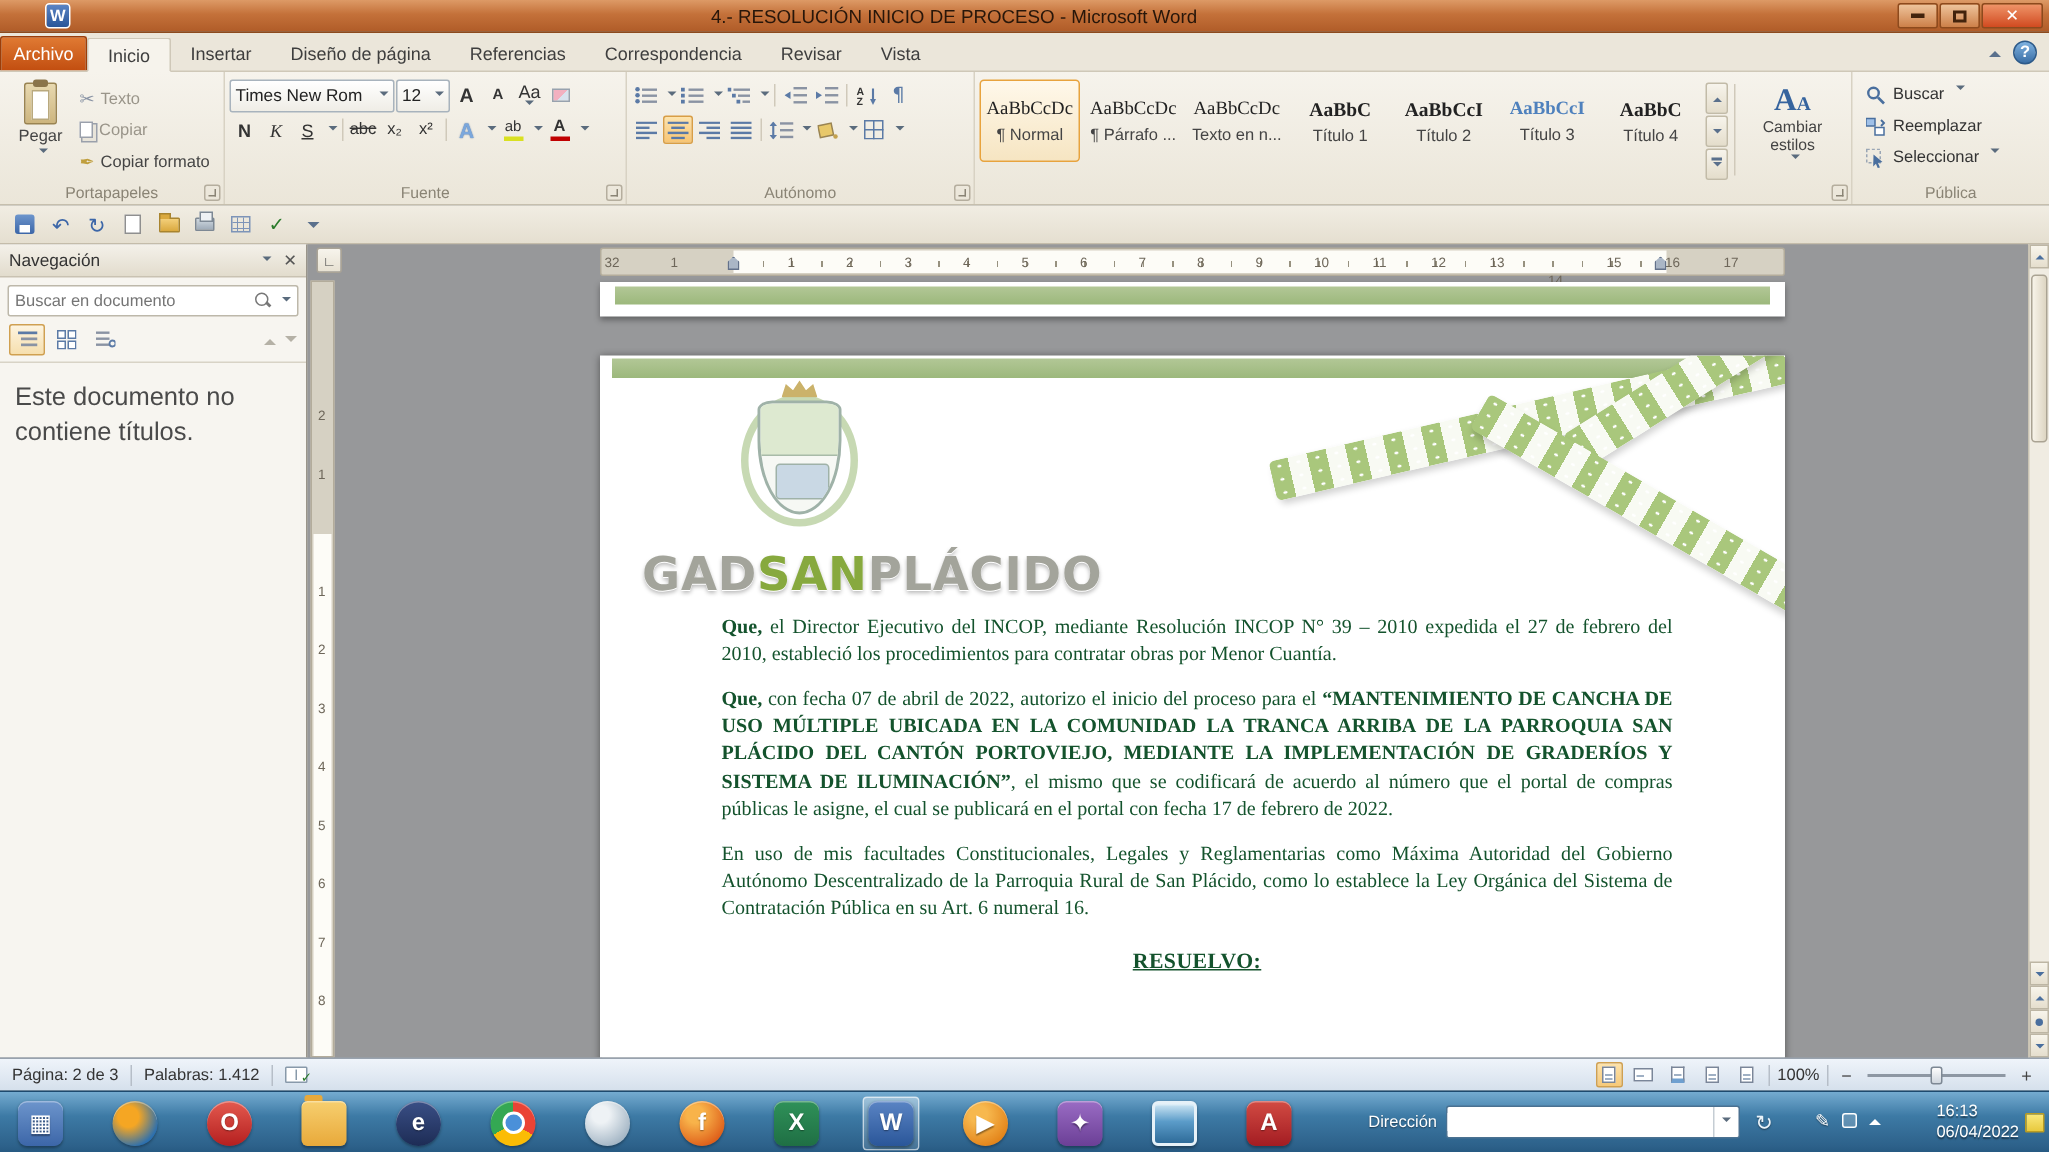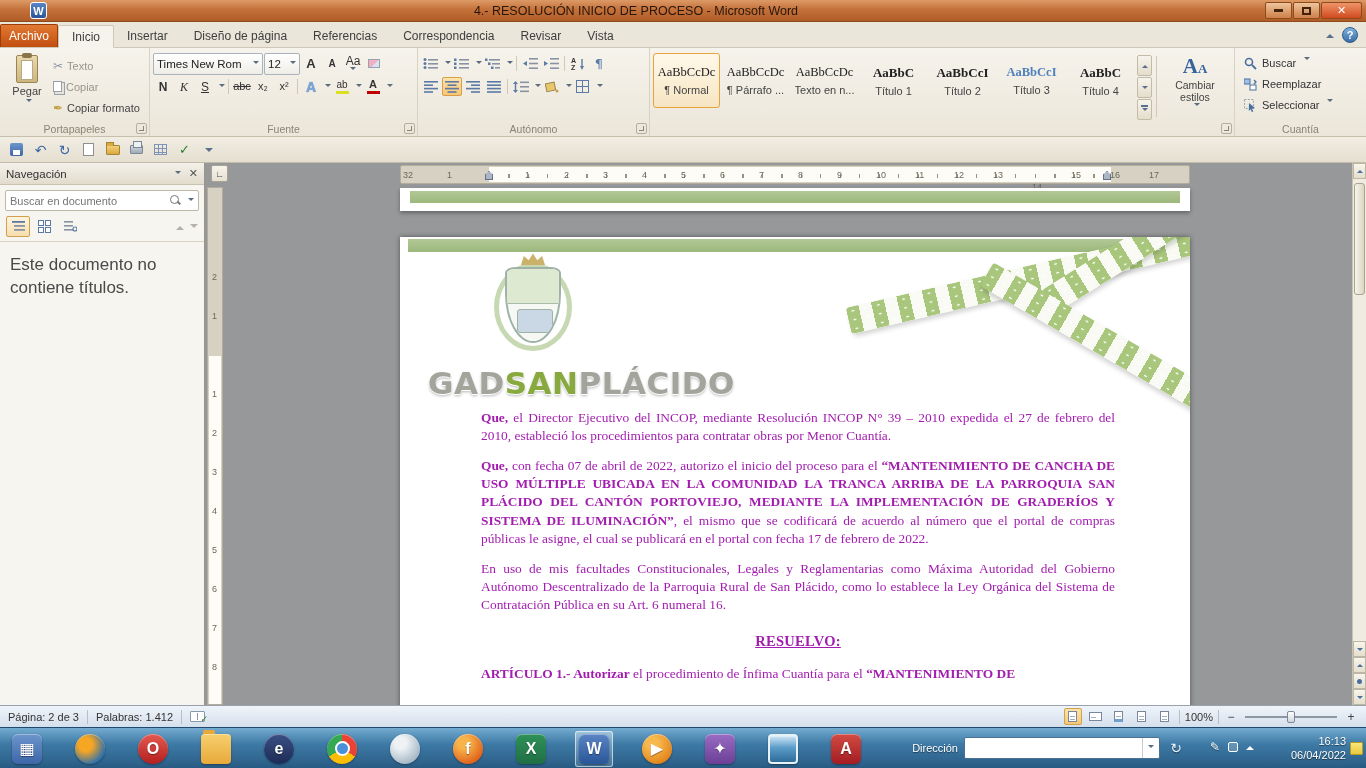--- a/index.html
+++ b/index.html
@@ -135,21 +135,21 @@
 
 .logotext{position:absolute;left:28px;top:128px;font-family:"DejaVu Sans",sans-serif;font-weight:bold;font-size:31px;letter-spacing:.5px;text-shadow:0 1px 0 #fff,0 2px 3px rgba(0,0,0,.28);white-space:nowrap}
 .lt-gray{color:#a3a49b}.lt-green{color:#87a93e}
 
 .decor{position:absolute;right:0;top:0;width:380px;height:185px;overflow:hidden}
 .band{position:absolute;height:27px;background:repeating-linear-gradient(90deg,#a9c77c 0 13px,#f8faf3 13px 26px);background-image:radial-gradient(#fff 1.3px,transparent 1.5px),repeating-linear-gradient(90deg,#a9c77c 0 13px,#f8faf3 13px 26px);background-size:13px 9px,auto;box-shadow:2px 3px 5px rgba(0,0,0,.18);border-radius:4px}
 .band.b1{width:360px;left:34px;top:30px;transform:rotate(-13deg)}
 .band.b2{width:250px;left:160px;top:86px;transform:rotate(30deg)}
 .band.b3{width:170px;left:226px;top:6px;transform:rotate(-32deg)}
 
-.dtext{position:absolute;left:81px;top:172px;width:634px;font-family:"Liberation Serif","DejaVu Serif",serif;font-size:13.4px;line-height:1.37;color:#a21caf;text-align:justify}
+.dtext{position:absolute;left:81px;top:172px;width:634px;font-family:"Liberation Serif","DejaVu Serif",serif;font-size:13.4px;line-height:1.37;color:#14532d;text-align:justify}
 .dtext p{margin-bottom:11px}
 .dtext b{font-weight:bold}
 .dheading{text-align:center;font-weight:bold;text-decoration:underline;font-size:14.5px;letter-spacing:.3px;margin:17px 0 14px}
 
 #vscroll{position:absolute;top:163px;right:0;width:14px;bottom:63px;background:#f0ece2;border-left:1px solid #c9c3b3}
 .scbtn{position:absolute;left:0;right:0;height:16px;background:linear-gradient(#f8f5ec,#e5decd);border:1px solid #bdb6a4;display:flex;align-items:center;justify-content:center}
 .scarr{width:0;height:0;border:3.5px solid transparent}
 .scarr.up{border-bottom-color:#4a6f9e;margin-bottom:3px}
 .scarr.dn{border-top-color:#4a6f9e;margin-top:3px}
 .scdot{width:5px;height:5px;border-radius:50%;background:#4a6f9e}
@@ -186,21 +186,21 @@
 #tb-address{position:absolute;right:180px;top:9px;display:flex;align-items:center;gap:6px}
 #tb-address .lbl{color:#fff;font-size:11px;text-shadow:0 1px 1px rgba(0,0,0,.5)}
 #addrbox{width:196px;height:22px;background:#fff;border:1px solid #4a7191;border-radius:2px;display:flex;align-items:center}
 #addrbox input{flex:1;border:none;outline:none;font-size:11px;padding:0 4px;font-family:inherit}
 #addrbox .dd{width:17px;align-self:stretch;border-left:1px solid #c5cdd4;display:flex;align-items:center;justify-content:center}
 #addrgo{width:20px;height:20px;border-radius:3px;color:#eaf4fb;font-size:14px;display:flex;align-items:center;justify-content:center;text-shadow:0 1px 1px rgba(0,0,0,.5)}
 #tb-tray{position:absolute;right:112px;top:12px;display:flex;align-items:center;gap:8px;color:#fff}
 #tb-tray .pencil{font-size:12px;text-shadow:0 1px 1px rgba(0,0,0,.5)}
 #tb-tray .net{width:10px;height:10px;border:1.5px solid #fff;border-radius:2px;background:rgba(255,255,255,.2)}
 #tb-tray .caret{width:0;height:0;border:4px solid transparent;border-bottom-color:#fff;margin-bottom:3px}
-#tb-clock{position:absolute;right:20px;top:7px;text-align:right;color:#fff;font-size:11px;line-height:1.25;text-shadow:0 1px 1px rgba(0,0,0,.5)}
+#tb-clock{position:absolute;right:20px;top:7px;text-align:left;color:#fff;font-size:11px;line-height:1.25;text-shadow:0 1px 1px rgba(0,0,0,.5)}
 #tb-sticky{position:absolute;right:3px;top:14px;width:13px;height:13px;background:linear-gradient(#f9e87c,#e8c93e);border:1px solid #b99c22;border-radius:1px}
 </style>
 </head>
 <body>
 
 <div id="titlebar">
   <div id="appicon">W</div>
   <div id="wtitle">4.- RESOLUCIÓN INICIO DE PROCESO  -  Microsoft Word</div>
   <div class="winbtns">
     <div class="winbtn">
@@ -543,21 +543,21 @@
       </div>
       <div class="erow">
         <svg width="13" height="13">
             <rect x="0.5" y="0.5" width="9" height="9" fill="none" stroke="#9aa6b5" stroke-dasharray="2 1.4"></rect>
             <polygon points="5,4 11,9 8,9.7 9.3,12.6 7.8,13 6.6,10.2 4.8,12" fill="#4a6f9e"></polygon>
           </svg>
         <span>Seleccionar</span>
           <i class="car"></i>
       </div>
     </div>
-    <div class="glabel">Cuantía</div>
+    <div class="glabel">Pública</div>
   </div>
 </div>
 
 <div id="qat">
     <span class="qbtn">
       <i class="qi save-icon"></i>
     </span>
     <span class="qbtn">
       <i class="qi undo-icon">↶</i>
     </span>
@@ -689,21 +689,20 @@
       <div class="shield"></div>
     </div>
     <div class="logotext">
       <span class="lt-gray">GAD</span><span class="lt-green">SAN</span><span class="lt-gray">PLÁCIDO</span>
     </div>
     <div class="dtext">
       <p><b>Que,</b><span> el Director Ejecutivo del INCOP, mediante Resolución INCOP N° 39 – 2010 expedida el 27 de febrero del 2010, estableció los procedimientos para contratar obras por Menor Cuantía.</span></p>
       <p><b>Que,</b><span> con fecha 07 de abril de 2022, autorizo el inicio del proceso para el </span><b>“MANTENIMIENTO DE CANCHA DE USO MÚLTIPLE UBICADA EN LA COMUNIDAD LA TRANCA ARRIBA DE LA PARROQUIA SAN PLÁCIDO DEL CANTÓN PORTOVIEJO, MEDIANTE LA IMPLEMENTACIÓN DE GRADERÍOS Y SISTEMA DE ILUMINACIÓN”</b><span>, el mismo que se codificará de acuerdo al número que el portal de compras públicas le asigne, el cual se publicará en el portal con fecha 17 de febrero de 2022.</span></p>
       <p><span>En uso de mis facultades Constitucionales, Legales y Reglamentarias como Máxima Autoridad del Gobierno Autónomo Descentralizado de la Parroquia Rural de San Plácido, como lo establece la Ley Orgánica del Sistema de Contratación Pública en su Art. 6 numeral 16.</span></p>
       <div class="dheading">RESUELVO:</div>
-      <p><b>ARTÍCULO 1.- Autorizar</b><span> el procedimiento de Ínfima Cuantía para el </span><b>“MANTENIMIENTO DE</b></p>
     </div>
   </div>
 </div>
 
 <div id="vscroll">
   <div class="scbtn" style="top:0">
       <span class="scarr up"></span>
     </div>
   <div id="scthumb"></div>
   <div class="scbtn" style="bottom:48px">

